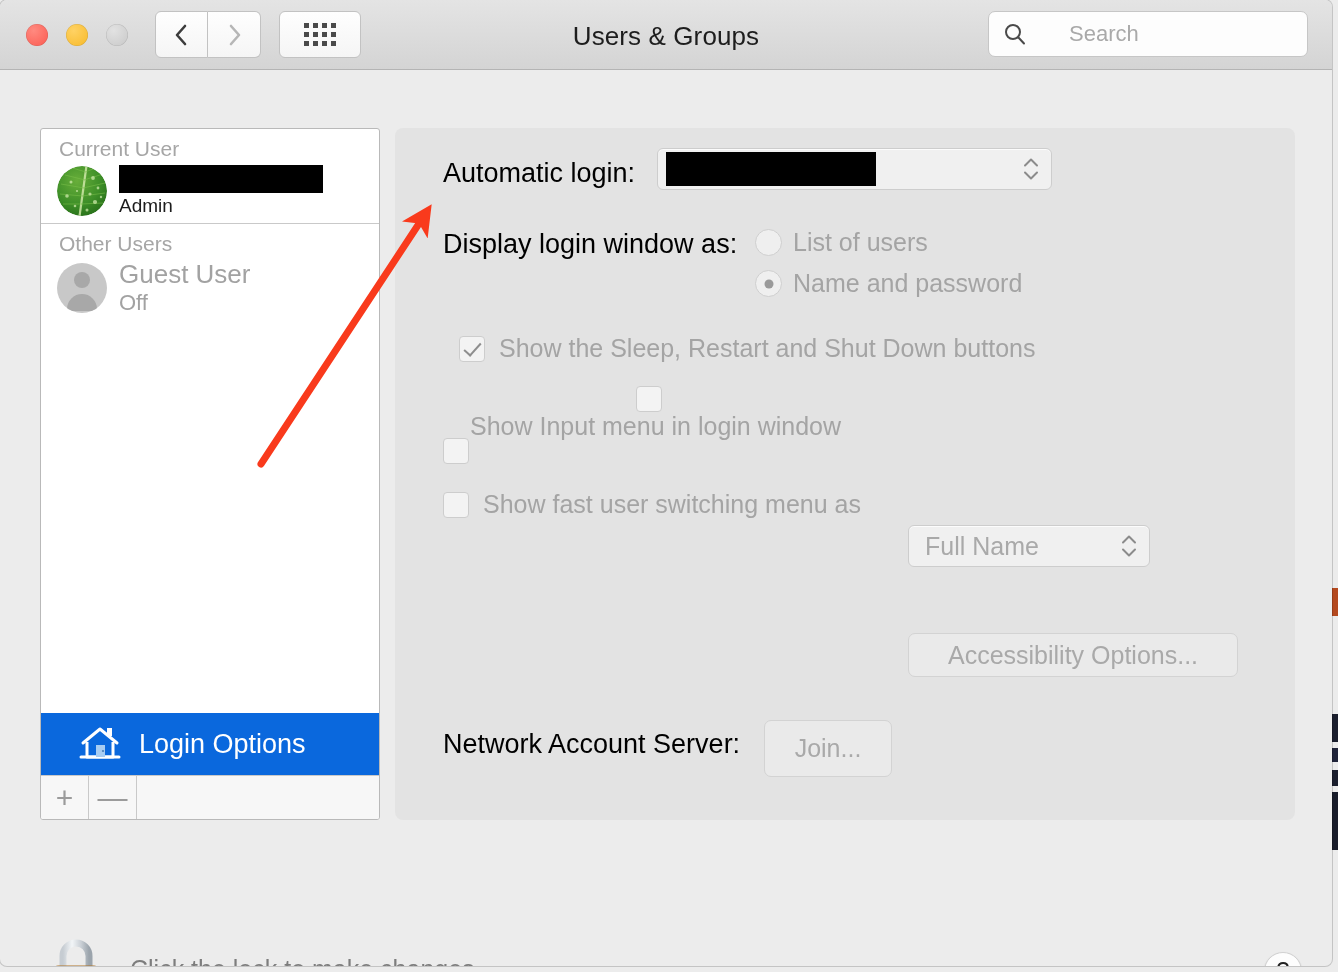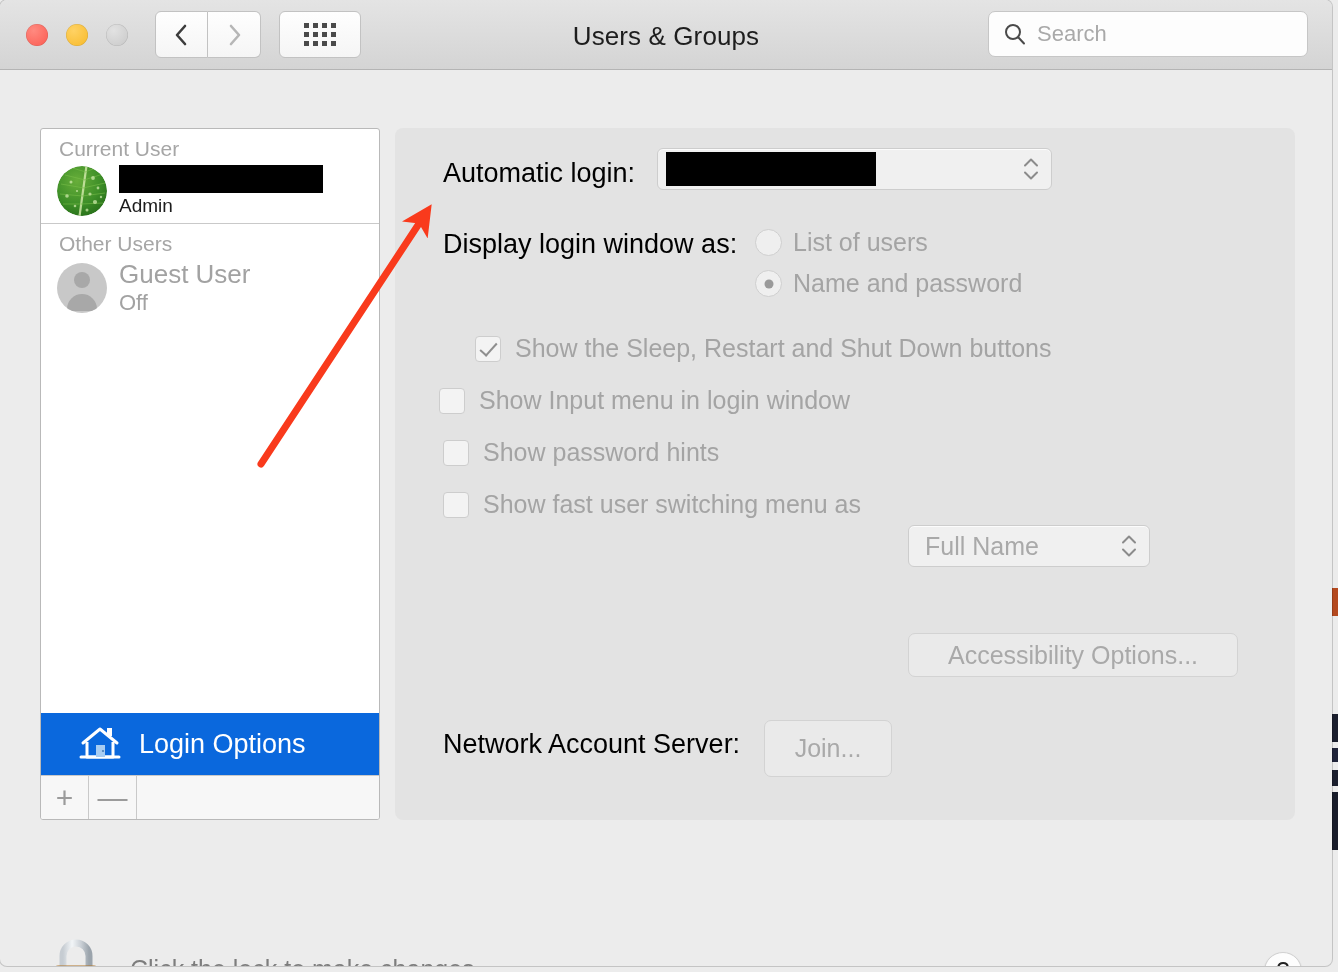--- a/index.html
+++ b/index.html
@@ -79,21 +79,21 @@
   .searchbox {
     position: absolute; right: 24px; top: 11px;
     width: 320px; height: 46px;
     background: #fdfdfd;
     border: 1px solid #c6c6c6; border-radius: 7px;
     display: flex; align-items: center; padding-left: 14px;
   }
   .searchbox .mag { flex: 0 0 auto; margin-right: 10px; }
   .searchbox input {
     border: none; outline: none; background: transparent;
-    font-family: inherit; font-size: 22px; color: #4d7c0f; width: 100%;
+    font-family: inherit; font-size: 22px; color: #4d7c0f; width: 100%; margin-left: 32px;
   }
   .searchbox input::placeholder { color: #a9a9a9; }
 
   
   .body { position: relative; height: 895px; }
 
   
   .sidebar {
     position: absolute; left: 40px; top: 58px;
     width: 340px; height: 692px;
@@ -392,31 +392,30 @@
         </div>
         <div class="row" style="left:360px; top:100px;">
           <div class="radio"></div>
           <div class="radio-label">List of users</div>
         </div>
         <div class="row" style="left:360px; top:141px;">
           <div class="radio on"></div>
           <div class="radio-label">Name and password</div>
         </div>
 
-        <div class="row" style="left:56px; top:206px;padding-left:24px;">
+        <div class="row" style="left:40px; top:206px;padding-left:24px;">
           <div class="cb checked"></div>
           <div class="cb-label">Show the Sleep, Restart and Shut Down buttons</div>
         </div>
-        <div class="row" style="left:44px; top:258px;">
+        <div class="row" style="left:61px; top:258px;flex-direction:column;">
           <div class="cb"></div>
           <div class="cb-label">Show Input menu in login window</div>
         </div>
         <div class="row" style="left:48px; top:310px;">
           <div class="cb"></div>
-          <div class="cb-label">Show password hints</div>
         </div>
         <div class="row" style="left:48px; top:362px;">
           <div class="cb"></div>
           <div class="cb-label">Show fast user switching menu as</div>
         </div>
 
         <div class="popup" style="left:513px; top:355px; width:242px; height:42px;">
           <div class="value">Full Name</div>
           <div class="stepper">
             <svg width="16" height="10" viewBox="0 0 16 10">

